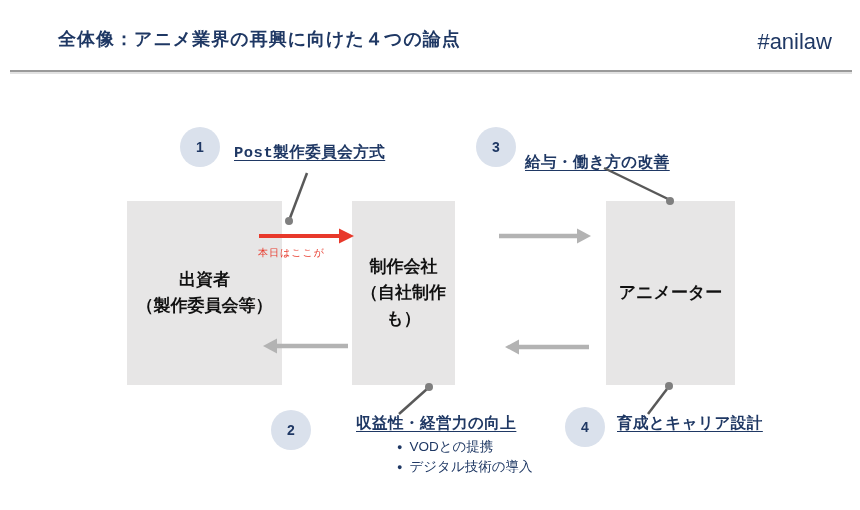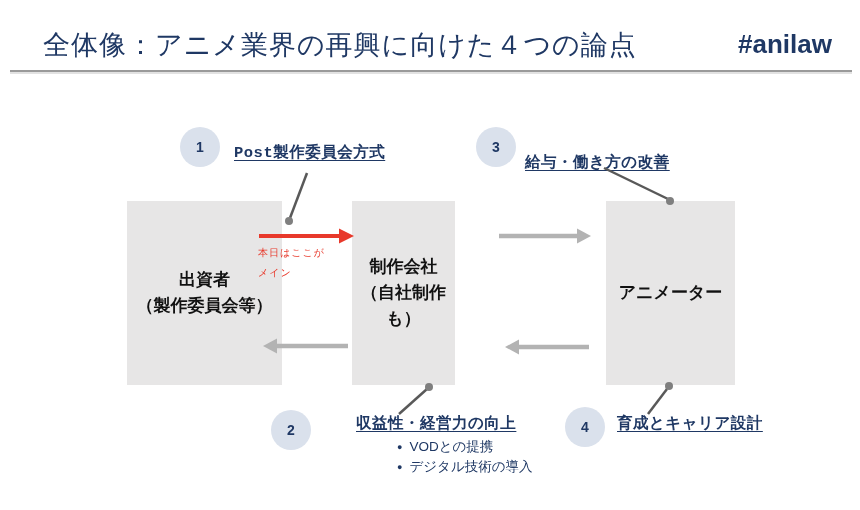--- a/index.html
+++ b/index.html
@@ -3,26 +3,26 @@
 <meta charset="utf-8">
 <style>
   html,body{margin:0;padding:0;}
   body{
     width:860px;height:510px;position:relative;background:#ffffff;
     font-family:"Liberation Sans","DejaVu Sans",sans-serif;
     overflow:hidden;
   }
   
   .slide-title{
-    position:absolute;left:43px;top:27px;
-    font-size:27px;color:#1f3864;letter-spacing:1px;font-weight:400;
+    position:absolute;left:58px;top:27px;
+    font-size:18px;color:#1f3864;letter-spacing:1px;font-weight:700;
   }
   .hashtag{
     position:absolute;right:28px;top:29px;
-    font-size:26px;color:#1f3864;font-weight:700;
+    font-size:22px;color:#1f3864;font-weight:400;
   }
   .title-rule{
     position:absolute;left:10px;right:8px;top:70px;height:2px;
     background:#9a9a9a;border-bottom:2px solid #e2e2e2;
   }
   
   .entity-box{
     position:absolute;top:201px;height:184px;background:#e7e6e6;
     display:flex;flex-direction:column;align-items:center;justify-content:center;
     font-weight:700;color:#111111;font-size:17px;line-height:26px;text-align:center;
@@ -111,21 +111,20 @@
     <span>VODとの提携</span>
   </div>
   <div class="bullet-item">
     <span class="bullet-dot">●</span>
     <span>デジタル技術の導入</span>
   </div>
 </div>
 
 <div class="red-note">
   <div>本日はここが</div>
-  <div>メイン</div>
 </div>
 
 <svg class="overlay" width="860" height="510">
 
   <line x1="307" y1="173" x2="290" y2="218" stroke-width="2.5" stroke="#595959"></line>
   <circle cx="289" cy="221" r="4" fill="#7f7f7f"></circle>
 
   <line x1="604" y1="168" x2="668" y2="199" stroke-width="2.5" stroke="#595959"></line>
   <circle cx="670" cy="201" r="4" fill="#7f7f7f"></circle>
 

